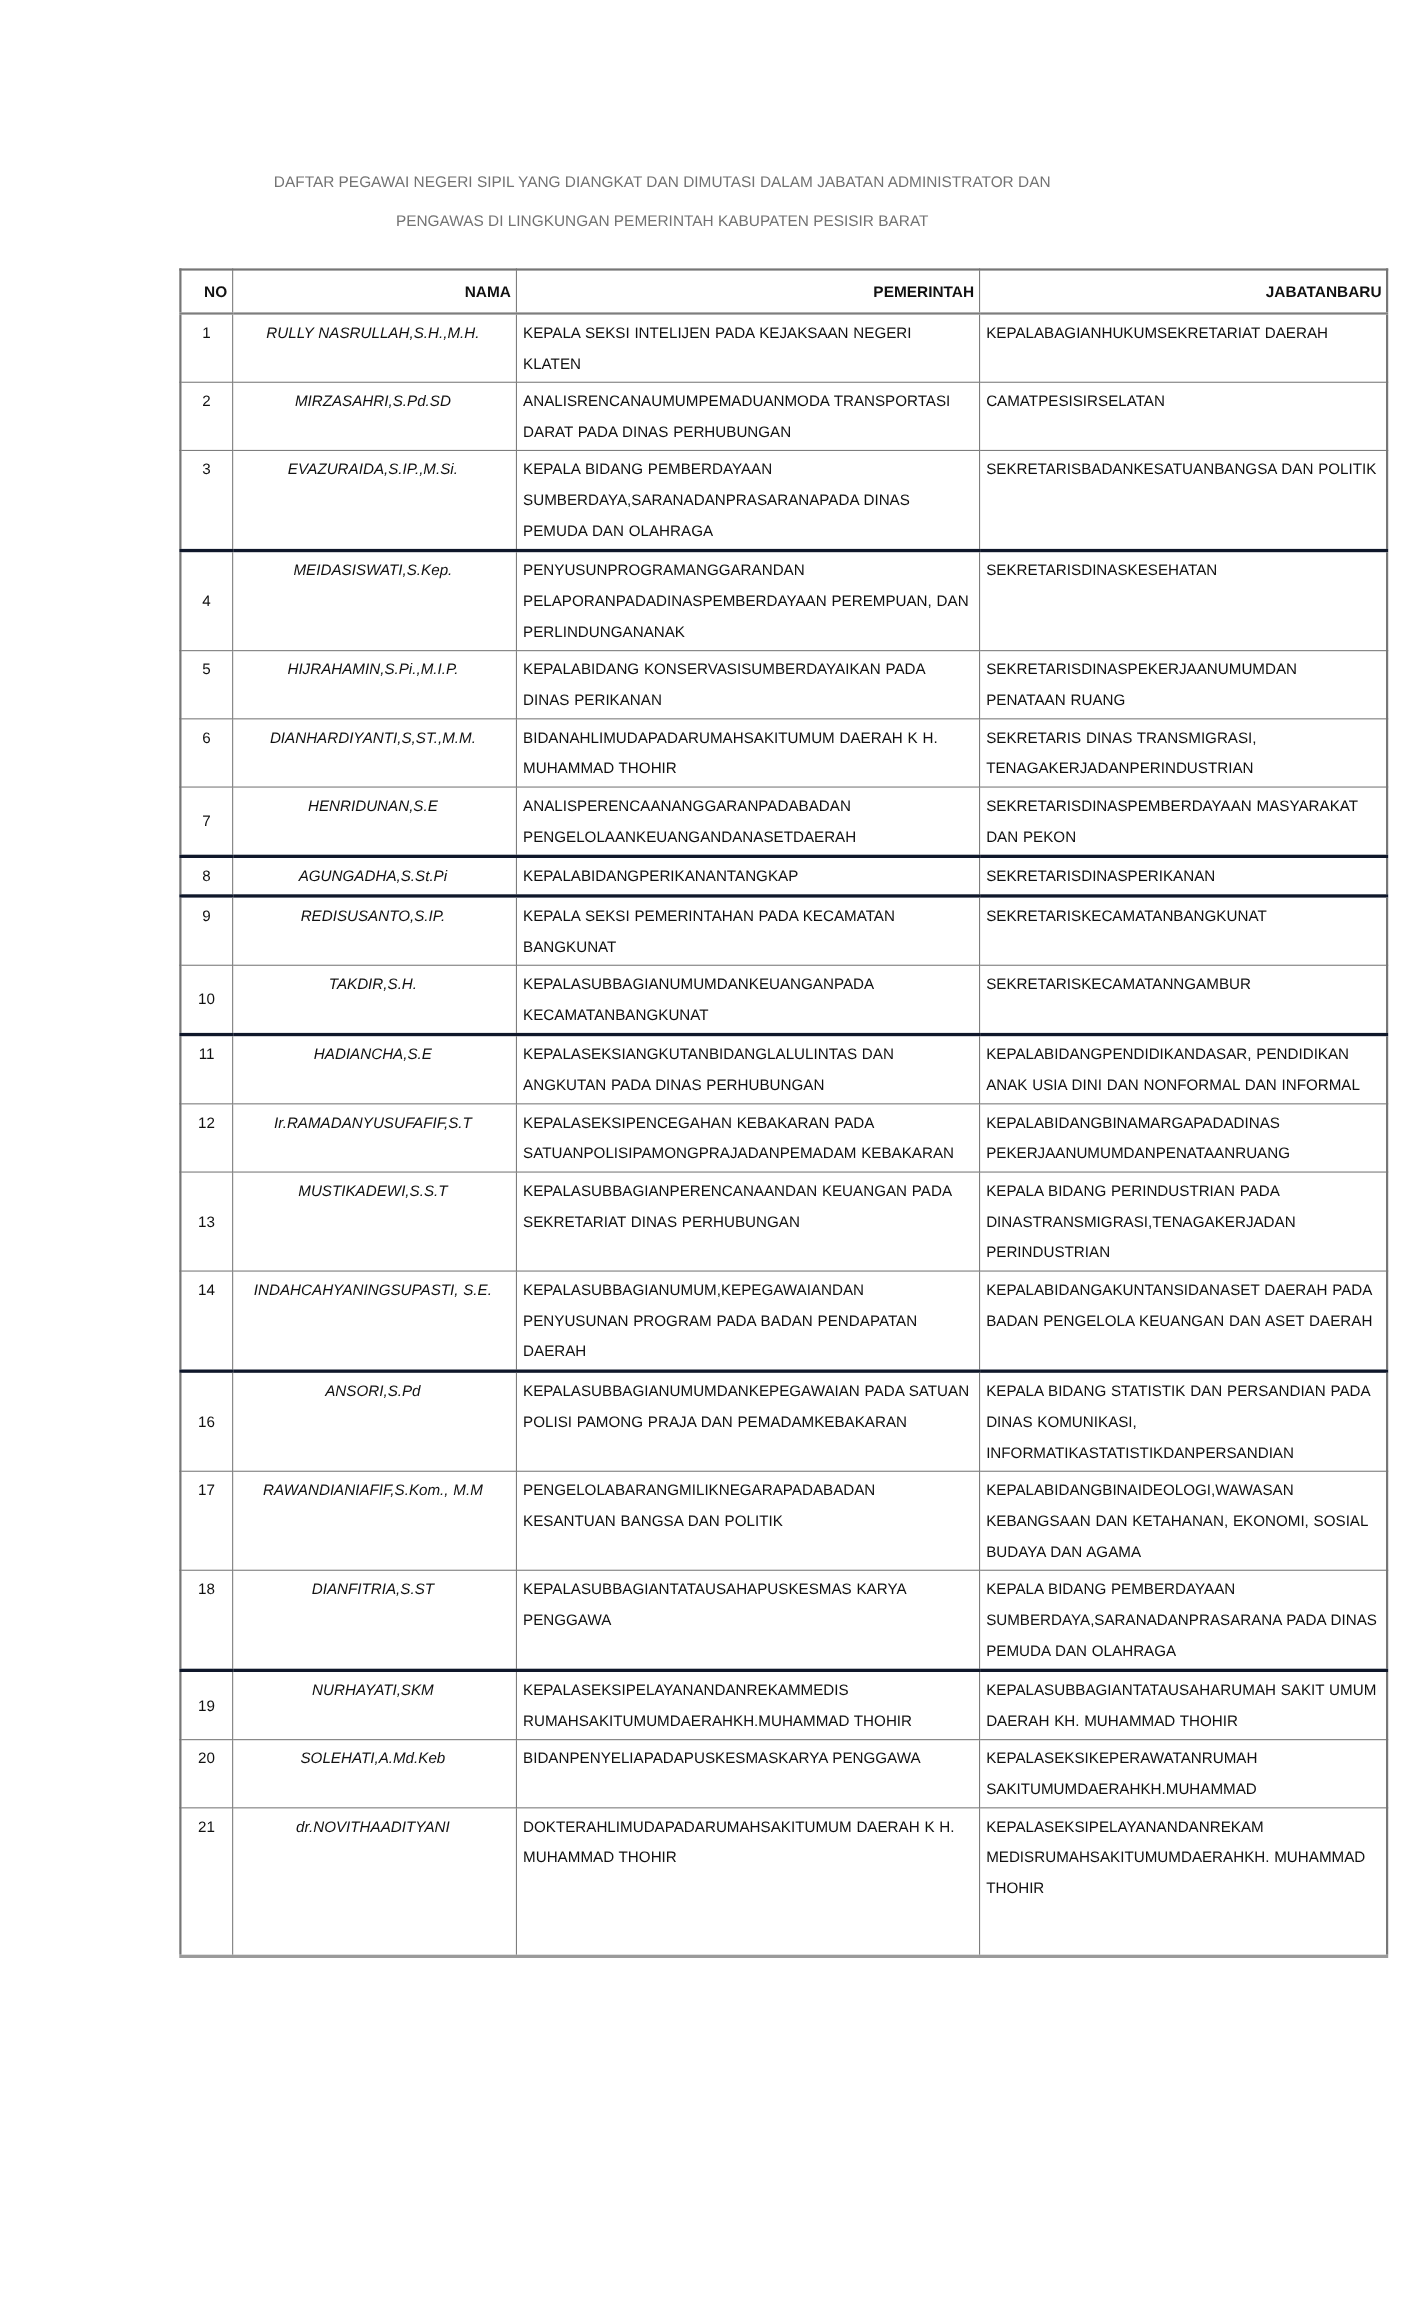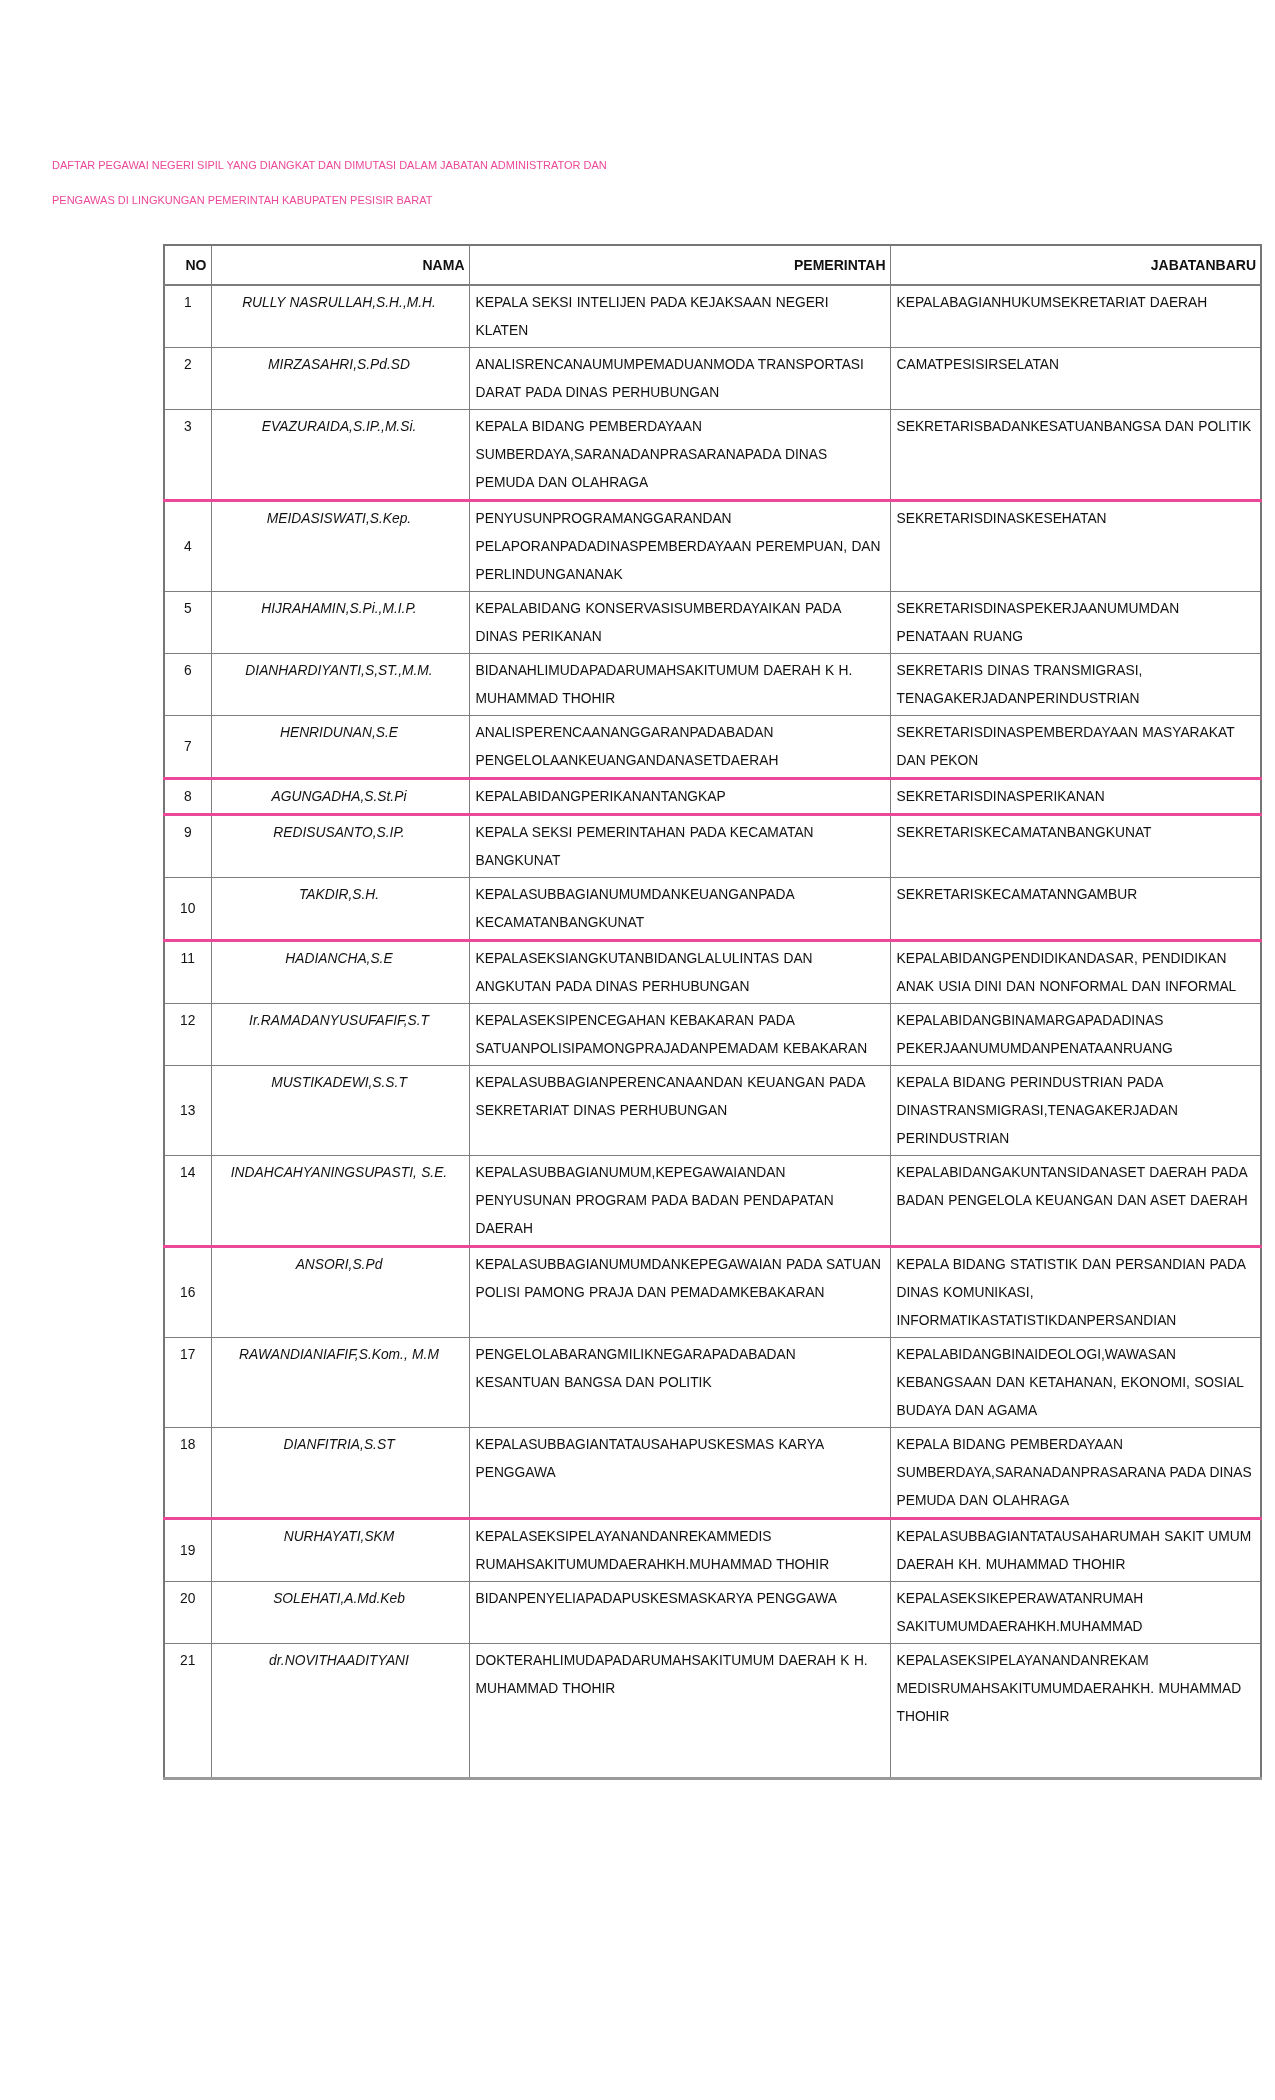--- a/index.html
+++ b/index.html
@@ -6,24 +6,24 @@
   body{
     width:1275px;height:2100px;
     font-family:"Liberation Sans","DejaVu Sans",sans-serif;
     color:#111111;
     position:relative;
     overflow:hidden;
   }
   .doc-title{
     margin:148px 0 0 52px;
     width:1100px;
-    text-align:left;
-    font-size:11px;
+    text-align:center;
+    font-size:14px;
     line-height:35px;
-    color:#ec4899;
+    color:#737373;
   }
   table.doc-table{
     margin:26px 0 0 163px;
     border-collapse:collapse;
     table-layout:fixed;
     width:1097px;
     border:2px solid #767676;
     border-bottom:3px solid #9a9a9a;
   }
   col.c-no{width:47px;}
@@ -44,21 +44,21 @@
     vertical-align:middle;
     height:34px;
     padding:2px 4px;
     font-size:14px;
     border-bottom:2px solid #7d7d7d;
   }
   td.col-no{text-align:center;padding-left:2px;padding-right:2px;}
   td.col-nama{text-align:center;padding-left:4px;font-style:italic;}
   td.col-lama,td.col-baru{}
   tr.vcenter td.col-no{vertical-align:middle;}
-  tr.thick-top td{border-top:3px solid #ec4899;}
+  tr.thick-top td{border-top:3px solid #0f172a;}
   tr.extra-pad td{padding-bottom:46px;}
 </style>
 </head>
 <body>
 
 <div class="doc-title">
   <div>DAFTAR PEGAWAI NEGERI SIPIL YANG DIANGKAT DAN DIMUTASI DALAM JABATAN ADMINISTRATOR DAN</div>
   <div>PENGAWAS DI LINGKUNGAN PEMERINTAH KABUPATEN PESISIR BARAT</div>
 </div>
 

